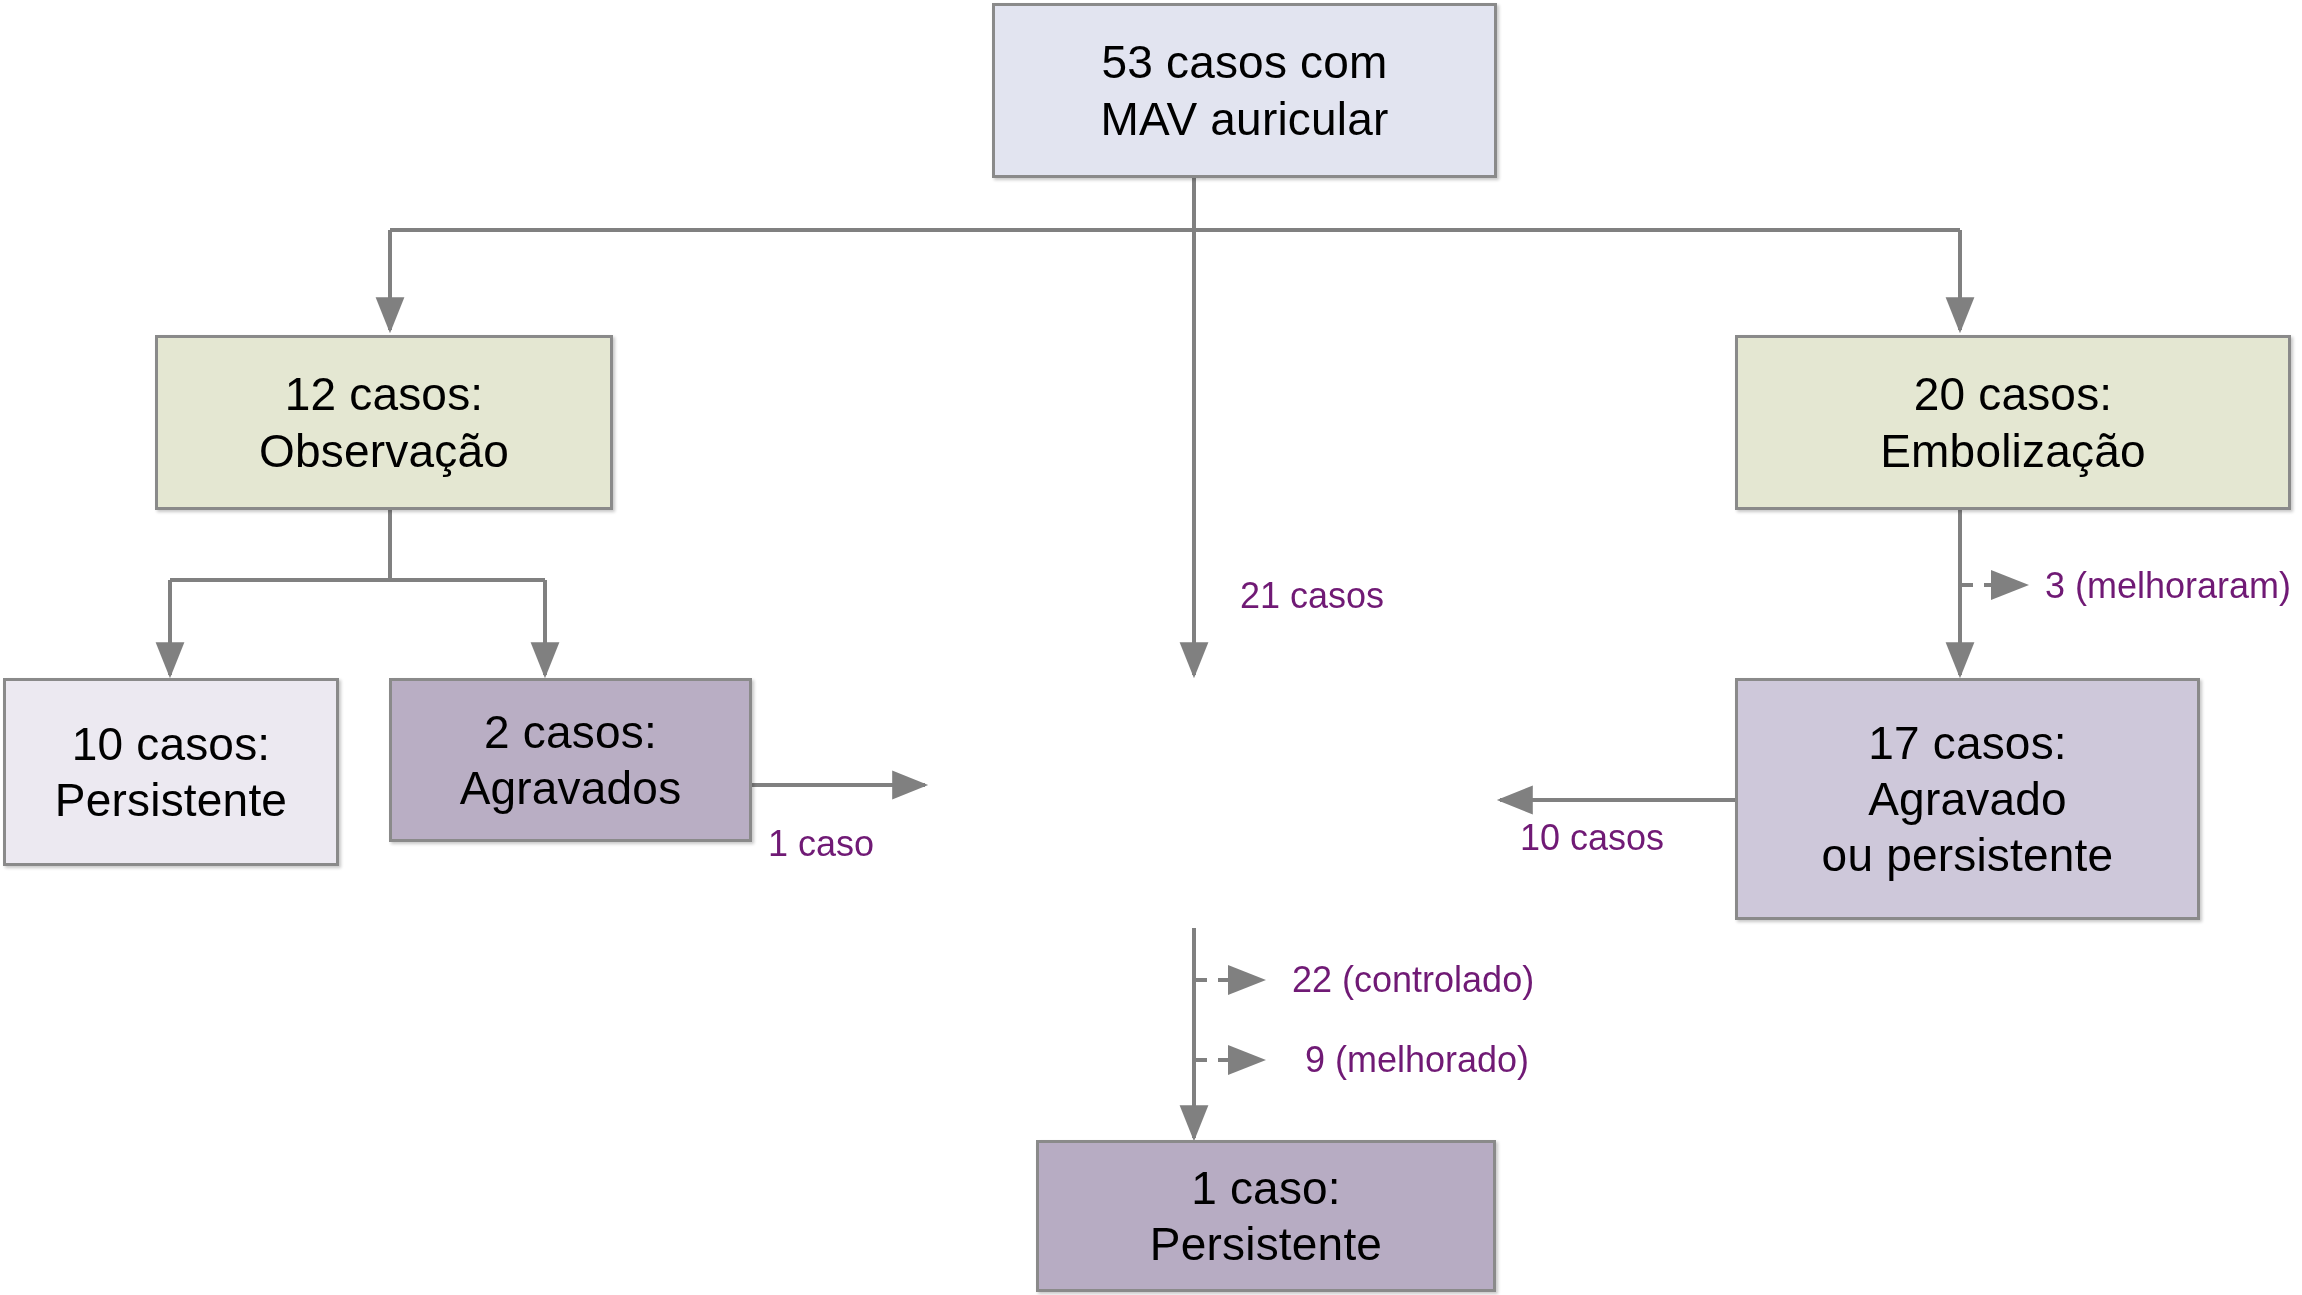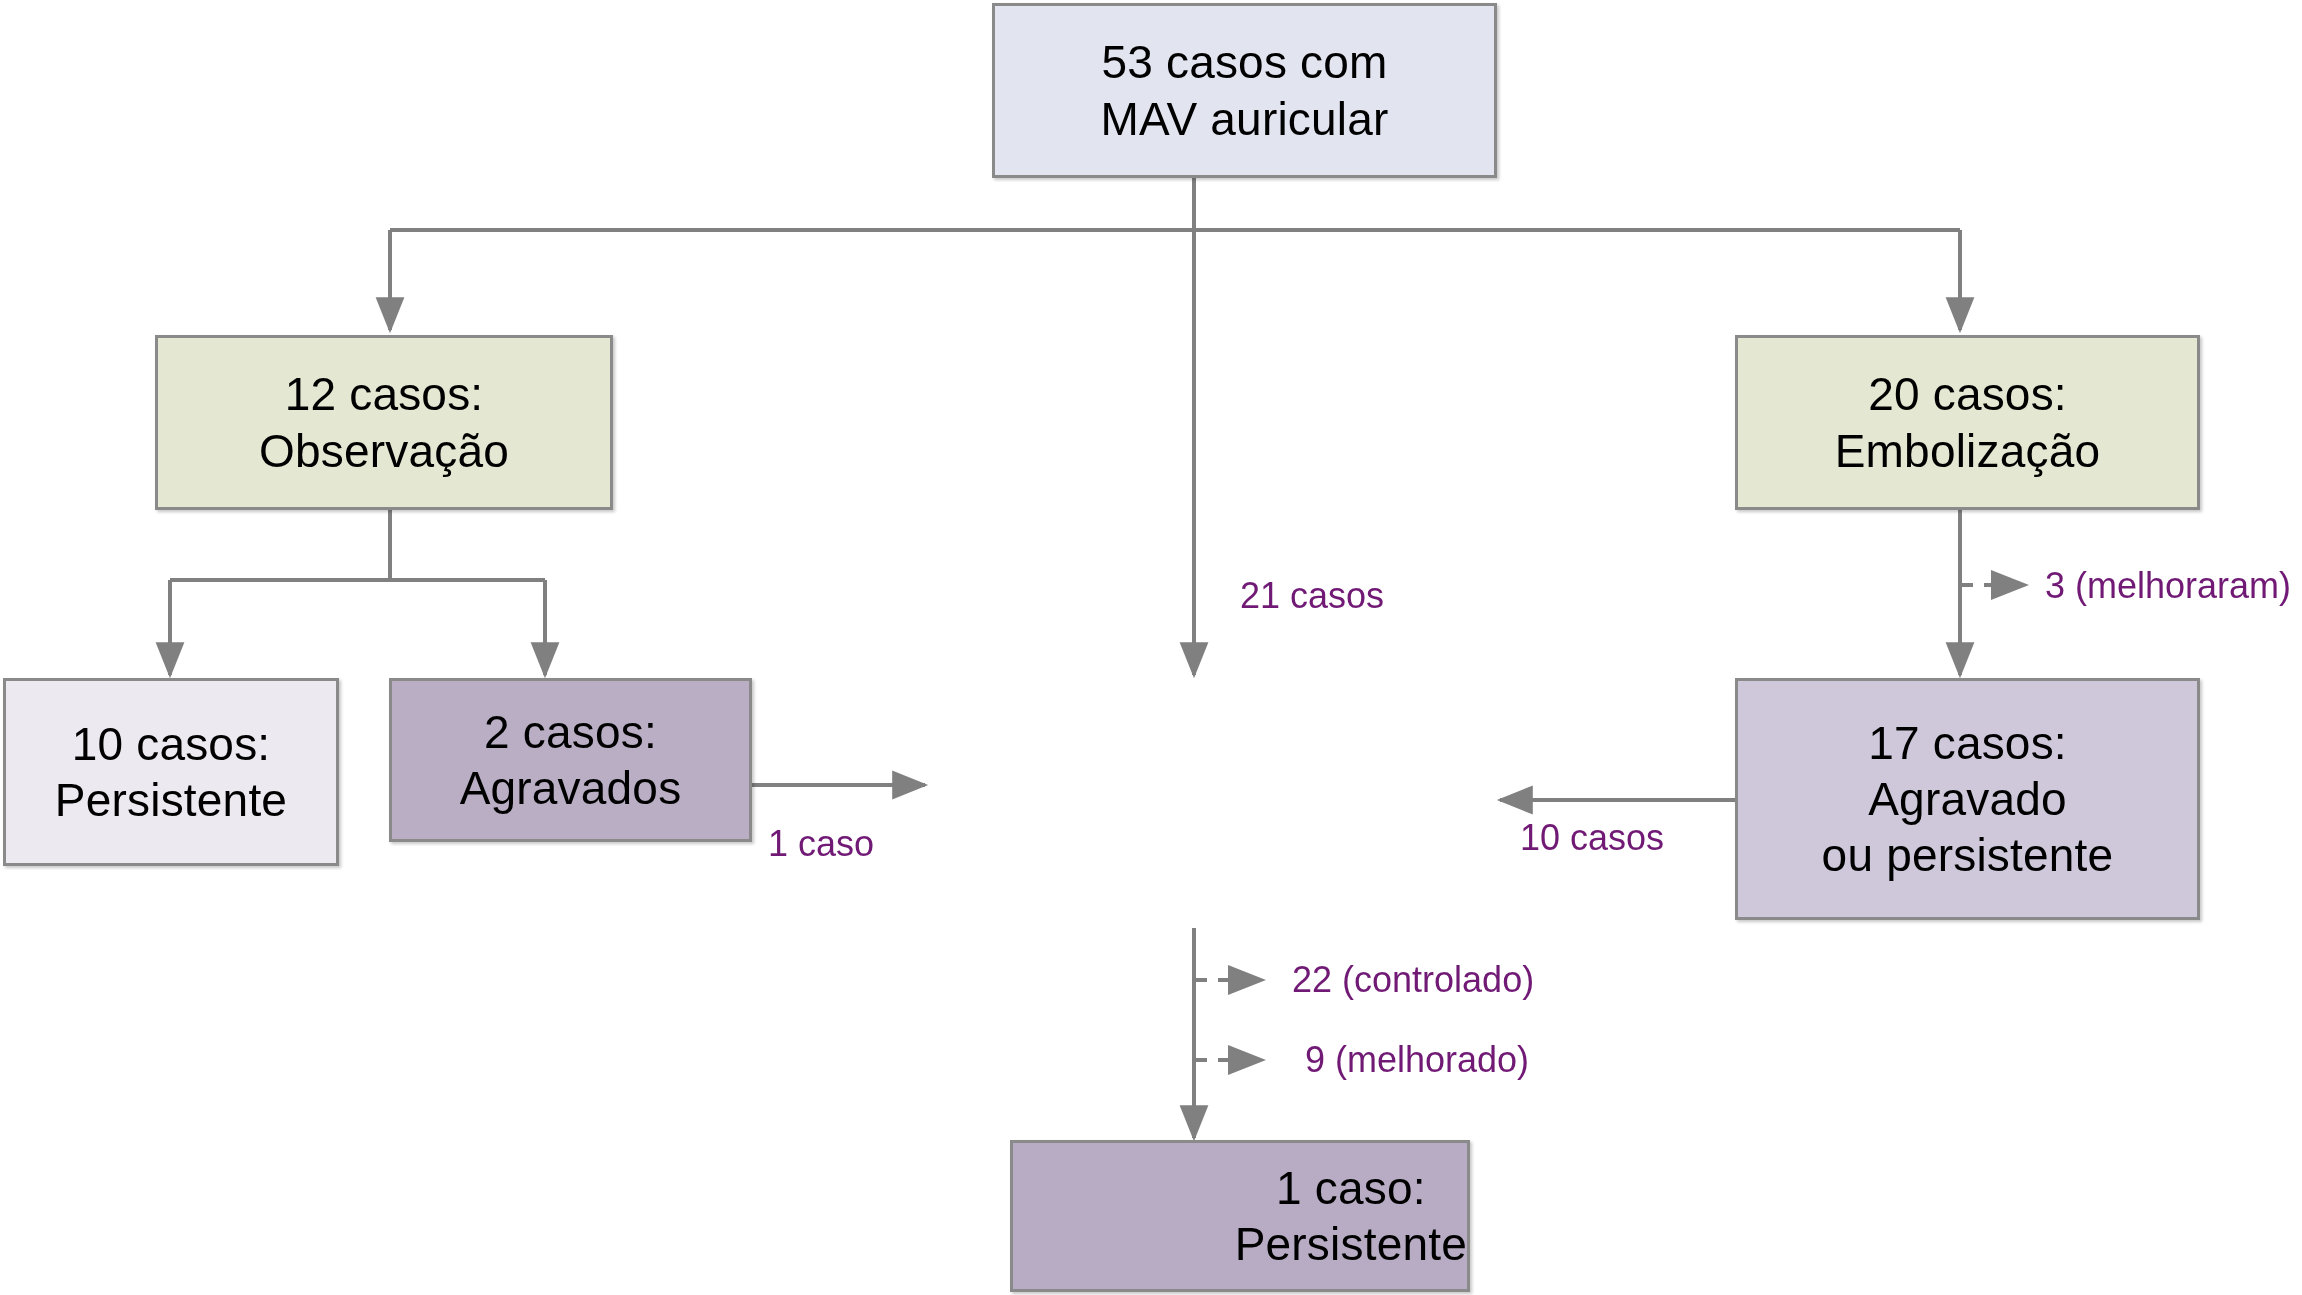--- a/index.html
+++ b/index.html
@@ -98,21 +98,21 @@
   <div class="node" style="left:992px; top:3px; width:505px; height:175px; background:#e2e4f0;">
     <span>53 casos com
 MAV auricular</span>
   </div>
 
   <div class="node" style="left:155px; top:335px; width:458px; height:175px; background:#e4e7d2;">
     <span>12 casos:
 Observação</span>
   </div>
 
-  <div class="node" style="left:1735px; top:335px; width:465px; height:175px; background:#e4e7d2;">
+  <div class="node" style="left:1735px; top:335px; width:556px; height:175px; background:#e4e7d2;">
     <span>20 casos:
 Embolização</span>
   </div>
 
   <div class="node" style="left:3px; top:678px; width:336px; height:188px; background:#ece9f1;">
     <span>10 casos:
 Persistente</span>
   </div>
 
   <div class="node" style="left:389px; top:678px; width:363px; height:164px; background:#b9aec4;">
@@ -120,21 +120,21 @@
 Agravados</span>
   </div>
 
 
   <div class="node" style="left:1735px; top:678px; width:465px; height:242px; background:#cec8da;">
     <span>17 casos:
 Agravado
 ou persistente</span>
   </div>
 
-  <div class="node" style="left:1010px; top:1140px; width:460px; height:152px; background:#b7acc3;justify-content:flex-end;">
+  <div class="node" style="left:1036px; top:1140px; width:460px; height:152px; background:#b7acc3;">
     <span>1 caso:
 Persistente</span>
   </div>
 
   <span class="edge-label" style="left:1240px; top:578px;">21 casos</span>
 
   <span class="edge-label" style="left:2045px; top:568px;">3 (melhoraram)</span>
 
   <span class="edge-label" style="left:768px; top:826px;">1 caso</span>
 

